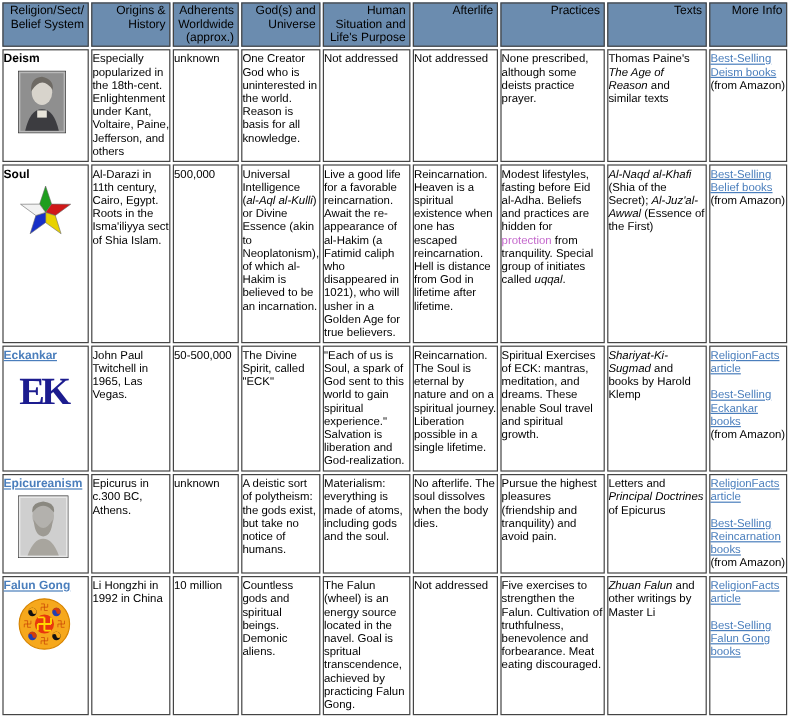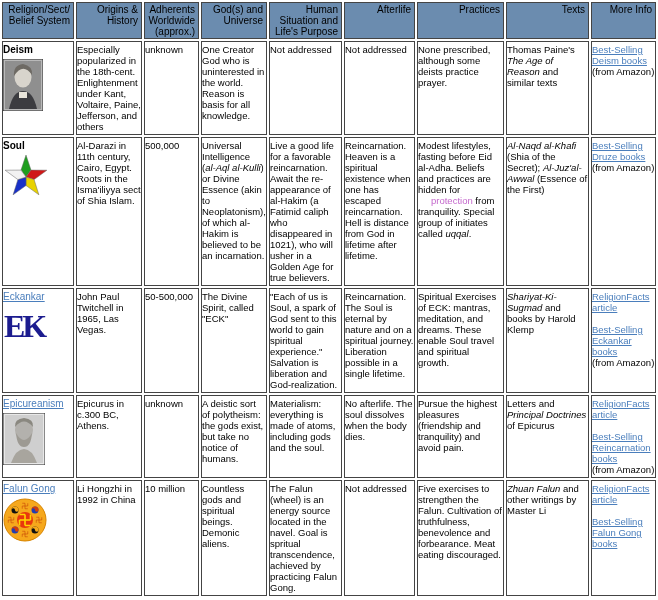--- a/index.html
+++ b/index.html
@@ -13,24 +13,24 @@
   table.cmp th{
     background:var(--header-bg);border:1px solid var(--border);
     font-size:10px;line-height:11px;font-weight:normal;text-align:right;
     vertical-align:top;padding:1px 3px;overflow-wrap:break-word;
   }
   table.cmp td{
     border:1px solid var(--border);vertical-align:top;
     font-size:9.5px;line-height:11px;padding:2px 0;overflow-wrap:break-word;
   }
   .rname{font-weight:bold;font-size:10px;}
-  .rname a{font-weight:normal;margin-top:24px;}
+  .rname a{font-weight:bold;margin-top:24px;}
   a.lnk{color:var(--link);text-decoration:underline;cursor:pointer;}
-  a.vlnk{color:var(--visited-link);text-decoration:none;cursor:pointer;margin-left:13px;}
-  .ricon{margin-top:4px;}
+  a.vlnk{color:var(--visited-link);text-decoration:none;cursor:pointer;}
+  .ricon{margin-top:4px;margin-left:12px;}
   .ricon svg{display:block;}
   .c-moreinfo div{margin:0;}
   .mi-gap{height:11px;}
   i{font-style:italic;}
 </style>
 </head>
 <body>
 
 <div class="page">
   <table class="cmp">
@@ -101,21 +101,21 @@
             </div>
     </td>
     <td>Al-Darazi in 11th century, Cairo, Egypt. Roots in the Isma'iliyya sect of Shia Islam.</td>
     <td>500,000</td>
     <td><span>Universal Intelligence (</span><i>al-Aql al-Kulli</i><span>) or Divine Essence (akin to Neoplatonism), of which al-Hakim is believed to be an incarnation.</span></td>
     <td>Live a good life for a favorable reincarnation. Await the re-appearance of al-Hakim (a Fatimid caliph who disappeared in 1021), who will usher in a Golden Age for true believers.</td>
     <td>Reincarnation. Heaven is a spiritual existence when one has escaped reincarnation. Hell is distance from God in lifetime after lifetime.</td>
     <td><span>Modest lifestyles, fasting before Eid al-Adha. Beliefs and practices are hidden for </span><a class="vlnk">protection</a><span> from tranquility. Special group of initiates called </span><i>uqqal</i><span>.</span></td>
     <td><i>Al-Naqd al-Khafi</i><span> (Shia of the Secret); </span><i>Al-Juz'al-Awwal</i><span> (Essence of the First)</span></td>
     <td class="c-moreinfo">
-            <div><a class="lnk">Best-Selling Druze books</a></div>
+            <div><a class="lnk">Best-Selling Belief books</a></div>
             <div>(from Amazon)</div>
           </td>
   </tr>
         <tr>
     <td>
       <div class="rname"><a class="lnk">Eckankar</a></div>
       <div class="ricon">
               <svg width="46" height="40" viewBox="0 0 46 40">
                 <text x="1" y="31" font-family="Liberation Serif, serif" font-size="32" font-weight="bold" fill="#1c1c8f" letter-spacing="-3">EK</text>
               </svg>

